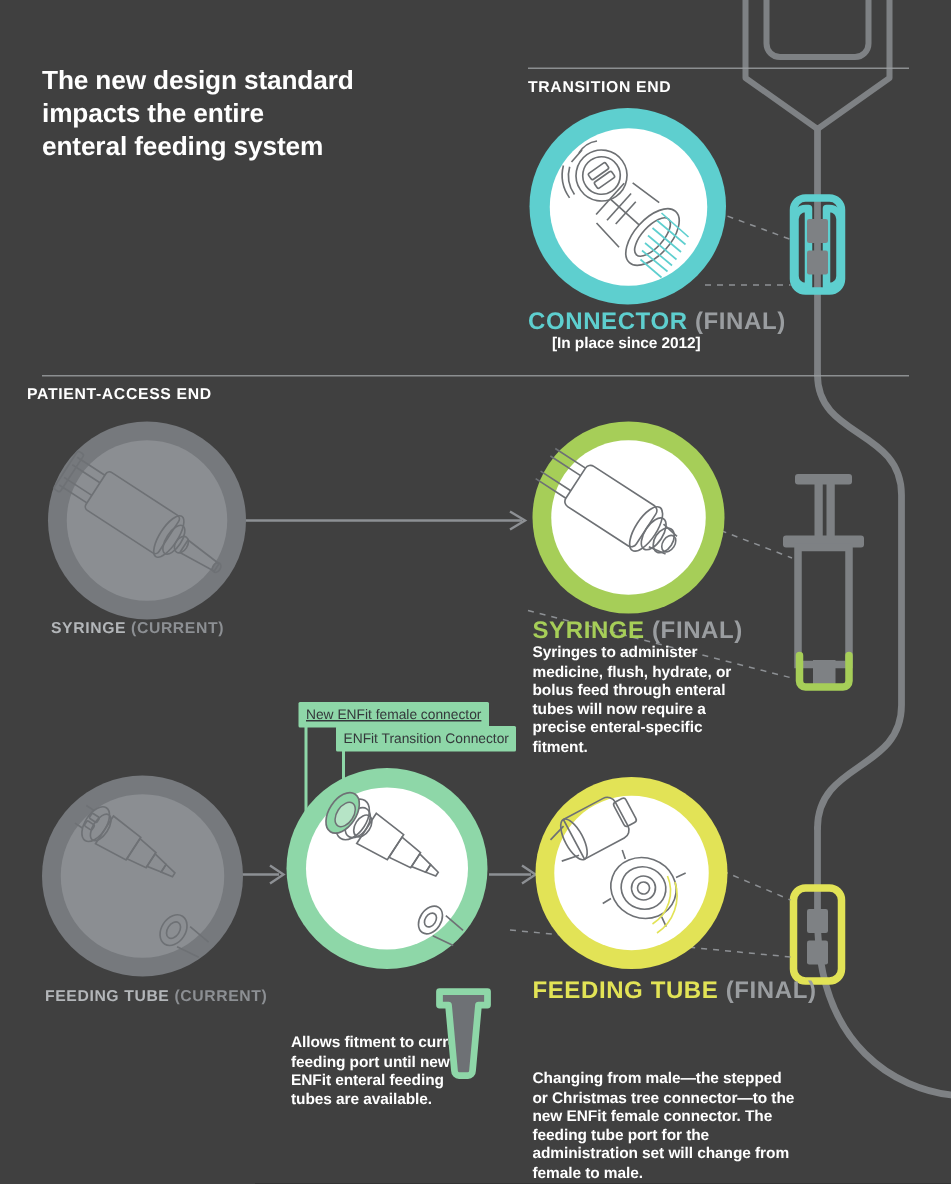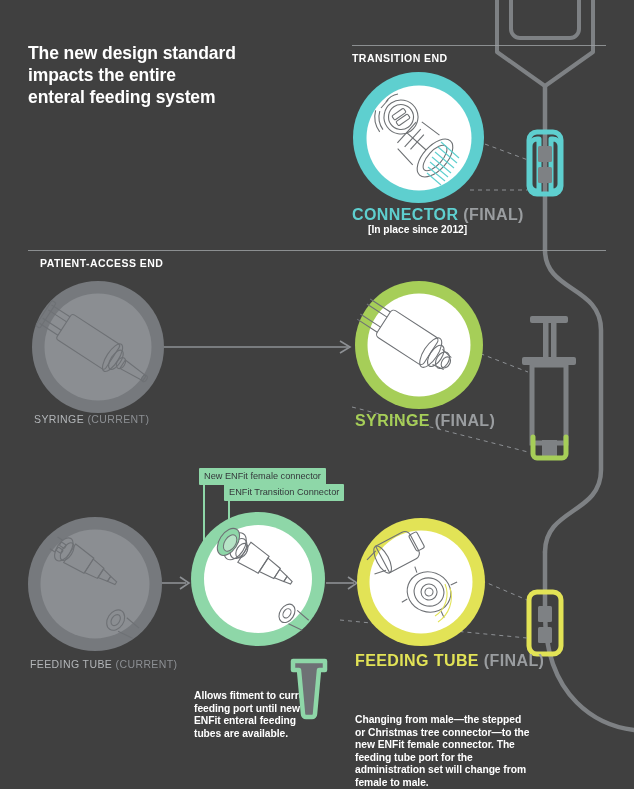--- a/index.html
+++ b/index.html
@@ -21,21 +21,21 @@
   }
   .section-label{
     font-size:10.5px;font-weight:bold;color:#ffffff;
     letter-spacing:.45px;
   }
   .divider{height:1px;background:#9a9da0;opacity:.85;}
 
   .cap-head{font-size:16px;font-weight:bold;letter-spacing:.4px;line-height:14px;}
   .cap-head .dim{font-weight:bold;color:#9a9da0;}
   .cap-sub{font-size:10.3px;font-weight:bold;color:#ffffff;line-height:12.6px;letter-spacing:-.05px;}
-  .cap-grey{font-size:10.5px;font-weight:normal;letter-spacing:.4px;color:#b3b6b9;}
+  .cap-grey{font-size:10.5px;font-weight:bold;letter-spacing:.4px;color:#b3b6b9;}
   .cap-grey .dim{color:#8c8f93;}
 
   .teal{color:#5ecfcf;}
   .green{color:#a6ce58;}
   .mint{color:#8ed7a8;}
   .yellow{color:#e2e356;}
 
   
   .ring{border-radius:50%;box-sizing:border-box;}
   .ring-inner{
@@ -176,21 +176,21 @@
     </svg>
   </div>
 
   <div class="abs cap-head" style="left:352px;top:208px;">
     <span class="teal">CONNECTOR</span>
     <span class="dim">(FINAL)</span>
   </div>
   <div class="abs cap-sub" style="left:352px;top:224px;padding-left:16px;">[In place since 2012]</div>
 
   <div class="abs divider" style="left:28px;top:250px;width:578px;"></div>
-  <div class="abs section-label" style="left:40px;top:257px;">PATIENT-ACCESS END</div>
+  <div class="abs section-label" style="left:18px;top:257px;">PATIENT-ACCESS END</div>
 
   <div class="abs grey-circ" style="left:32px;top:281px;width:132px;height:132px;">
     <div class="grey-circ-in" style="width:107px;height:107px;"></div>
     <svg class="abs" style="left:0;top:0;" width="132" height="132" viewBox="0 0 132 132">
       <g fill="none" stroke="#6e7175" stroke-width="1.1" transform="rotate(33 66 66)">
         <rect x="26" y="52" width="58" height="30" rx="3"></rect>
         <path d="M26 56 L4 56 M26 62 L4 62 M26 72 L4 72 M26 78 L4 78"></path>
         <rect x="2" y="52" width="5" height="30" rx="1.5"></rect>
         <ellipse cx="84" cy="67" rx="6" ry="16"></ellipse>
         <ellipse cx="88" cy="67" rx="5" ry="11"></ellipse>
@@ -216,20 +216,21 @@
         <ellipse cx="92" cy="64" rx="6" ry="9"></ellipse>
         <ellipse cx="96" cy="64" rx="4" ry="6"></ellipse>
         <path d="M86 55 L98 57 M86 73 L98 71"></path>
       </g>
     </svg>
   </div>
   <div class="abs cap-head" style="left:355px;top:414px;">
     <span class="green">SYRINGE</span>
     <span class="dim">(FINAL)</span>
   </div>
+  <div class="abs cap-sub" style="left:355px;top:430px;width:152px;">Syringes to administer medicine, flush, hydrate, or bolus feed through enteral tubes will now require a precise enteral-specific fitment.</div>
 
   <div class="abs grey-circ" style="left:28px;top:517px;width:134px;height:134px;">
     <div class="grey-circ-in" style="width:109px;height:109px;"></div>
     <svg class="abs" style="left:0;top:0;" width="134" height="134" viewBox="0 0 134 134">
       <g fill="none" stroke="#6e7175" stroke-width="1.1" transform="rotate(33 67 67)">
         <ellipse cx="22" cy="55" rx="7" ry="13"></ellipse>
         <ellipse cx="26" cy="55" rx="5" ry="10"></ellipse>
         <rect x="16" y="50" width="6" height="4" rx="1"></rect>
         <rect x="16" y="56" width="6" height="4" rx="1"></rect>
         <path d="M29 44 L52 46 L52 64 L29 66 Z"></path>
@@ -242,21 +243,21 @@
         <ellipse cx="104" cy="86" rx="4" ry="6"></ellipse>
         <path d="M112 78 L128 80 M112 94 L128 92"></path>
       </g>
     </svg>
   </div>
   <div class="abs cap-grey" style="left:30px;top:658px;">
     <span>FEEDING TUBE</span>
     <span class="dim">(CURRENT)</span>
   </div>
 
-  <div class="abs callout" style="left:199px;top:468px;">New ENFit female connector</div>
+  <div class="abs callout" style="left:199px;top:468px;text-decoration:underline;">New ENFit female connector</div>
   <div class="abs callout" style="left:224px;top:484px;">ENFit Transition Connector</div>
   <div class="abs callout-stem" style="left:203px;top:483px;height:64px;"></div>
   <div class="abs callout-stem" style="left:228px;top:499px;height:60px;"></div>
 
   <div class="abs ring" style="left:191px;top:512px;width:134px;height:134px;background:#8ed7a8;">
     <div class="ring-inner" style="width:108px;height:108px;"></div>
     <svg class="abs" style="left:0;top:0;" width="134" height="134" viewBox="0 0 134 134">
       <g fill="none" stroke="#6e7175" stroke-width="1.1" transform="rotate(33 67 67)">
         <ellipse cx="30" cy="52" rx="9" ry="15"></ellipse>
         <ellipse cx="34" cy="52" rx="7" ry="11"></ellipse>

